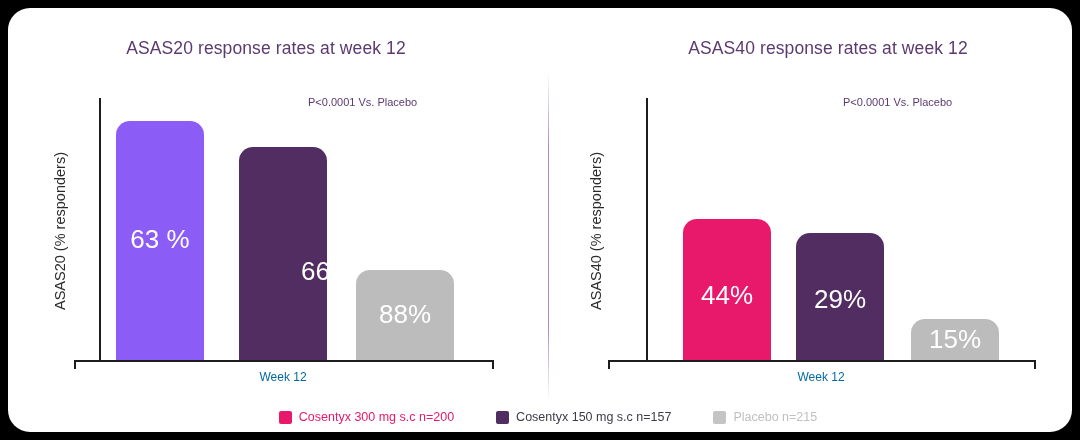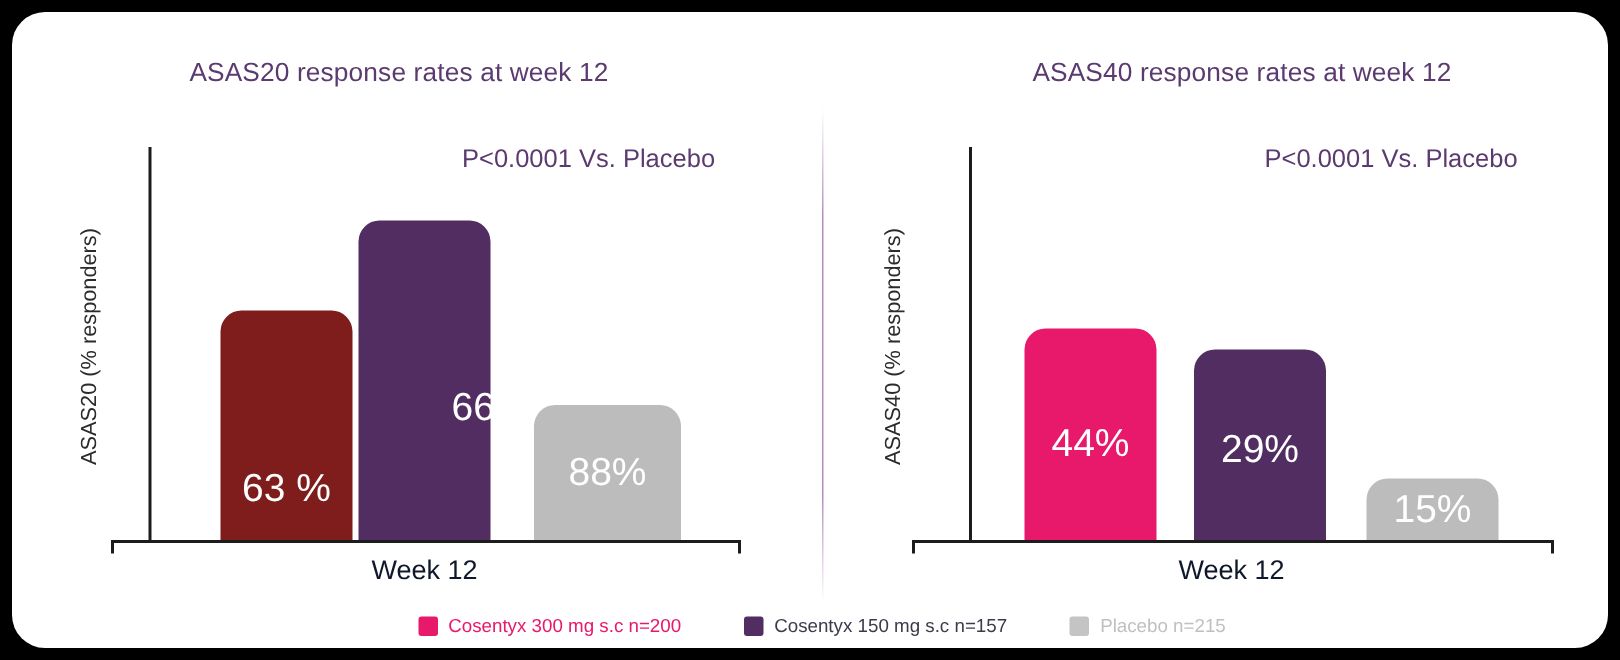--- a/index.html
+++ b/index.html
@@ -64,21 +64,21 @@
     color: #5b3a70;
     letter-spacing: 0.1px;
     white-space: nowrap;
   }
   .panel.left .panel-title  { left: -12px; }
   .panel.right .panel-title { left: 10px; }
 
   .pvalue {
     position: absolute;
     top: 88px;
-    font-size: 17px;
+    font-size: 11px;
     color: #5b3a70;
     white-space: nowrap;
   }
   .panel.left .pvalue  { left: 300px; }
   .panel.right .pvalue { left: 295px; }
 
   
   .ylabel {
     position: absolute;
     top: 108px;
@@ -130,22 +130,22 @@
     top: 352px;
   }
   .panel.left .xtick.start  { left: 66px; }
   .panel.left .xtick.end    { left: 484px; }
   .panel.right .xtick.start { left: 60px; }
   .panel.right .xtick.end   { left: 486px; }
 
   .xcat {
     position: absolute;
     top: 362px;
-    font-size: 18px;
-    color: #0f172a;
+    font-size: 12px;
+    color: #0369a1;
     text-align: center;
     width: 160px;
     white-space: nowrap;
   }
   .panel.left .xcat  { left: 195px; }
   .panel.right .xcat { left: 193px; }
 
   
   .bar {
     position: absolute;
@@ -198,21 +198,21 @@
       <div class="panel-title">ASAS20 response rates at week 12</div>
       <div class="pvalue">P&lt;0.0001 Vs. Placebo</div>
       <div class="ylabel">ASAS20 (% responders)</div>
 
       <div class="plot">
         <div class="yaxis"></div>
         <div class="xaxis"></div>
         <div class="xtick start"></div>
         <div class="xtick end"></div>
 
-        <div class="bar" style="left:139px; width:88px; height:153px; background:#7f1d1d;">
+        <div class="bar" style="left:108px; width:88px; height:239px; background:#8b5cf6;">
           <span class="bar-value" style="top:103px;">63 %</span>
         </div>
 
         <div class="bar" style="left:231px; width:88px; height:213px; background:#512d62;">
           <span class="bar-value" style="top:109px;padding-left:44px;">66%</span>
         </div>
 
         <div class="bar" style="left:348px; width:98px; height:90px; background:#bcbcbc;">
           <span class="bar-value" style="top:29px;">88%</span>
         </div>

